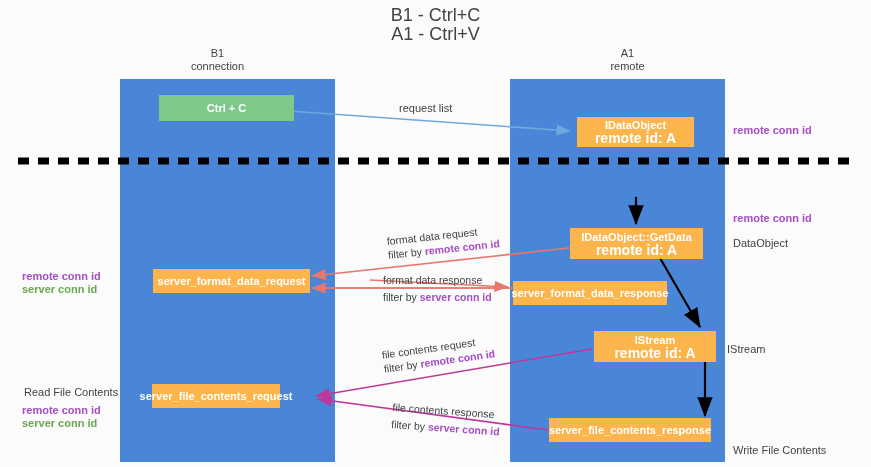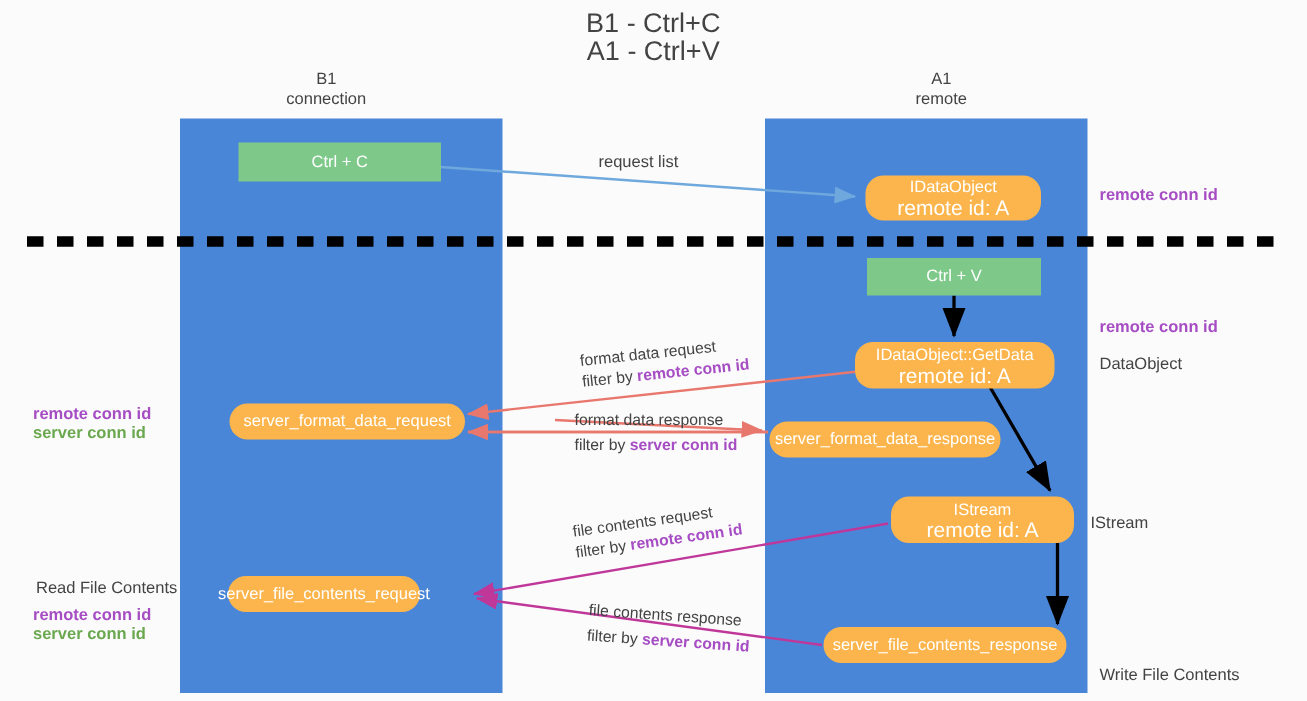--- a/index.html
+++ b/index.html
@@ -27,23 +27,24 @@
 
   
   .lane{position:absolute;background:#4a86d8;}
 
   
   .box{
     position:absolute;display:flex;flex-direction:column;
     align-items:center;justify-content:center;
     color:#ffffff;font-size:11px;line-height:13px;text-align:center;
     box-sizing:border-box;
+    font-weight:bold;
   }
   .box.green{background:#7ec98a;}
-  .box.orange{background:#fbb54c;border-radius:12px;}
+  .box.orange{background:#fbb54c;}
   .box .l2{font-size:14px;text-align:center;}
 
   
   .lbl{position:absolute;font-size:11px;line-height:14px;color:#434343;white-space:nowrap;}
   .purple{color:#a64dc4;font-weight:bold;}
   .green-t{color:#6aa84f;font-weight:bold;}
   .dark{color:#434343;font-weight:normal;}
 
   
   .rot{position:absolute;white-space:nowrap;font-size:10.5px;line-height:14px;color:#434343;
@@ -113,23 +114,20 @@
 
   <div class="box green" style="left:159px;top:95px;width:135px;height:26px;">
     <div>Ctrl + C</div>
   </div>
 
   <div class="box orange" style="left:577px;top:117px;width:117px;height:30px;">
     <div>IDataObject</div>
     <div class="l2">remote id: A</div>
   </div>
 
-  <div class="box green" style="left:578px;top:172px;width:116px;height:25px;">
-    <div>Ctrl + V</div>
-  </div>
 
   <div class="box orange" style="left:570px;top:228px;width:133px;height:31px;">
     <div>IDataObject::GetData</div>
     <div class="l2">remote id: A</div>
   </div>
 
   <div class="box orange" style="left:153px;top:269px;width:157px;height:24px;">
     <div>server_format_data_request</div>
   </div>
 

